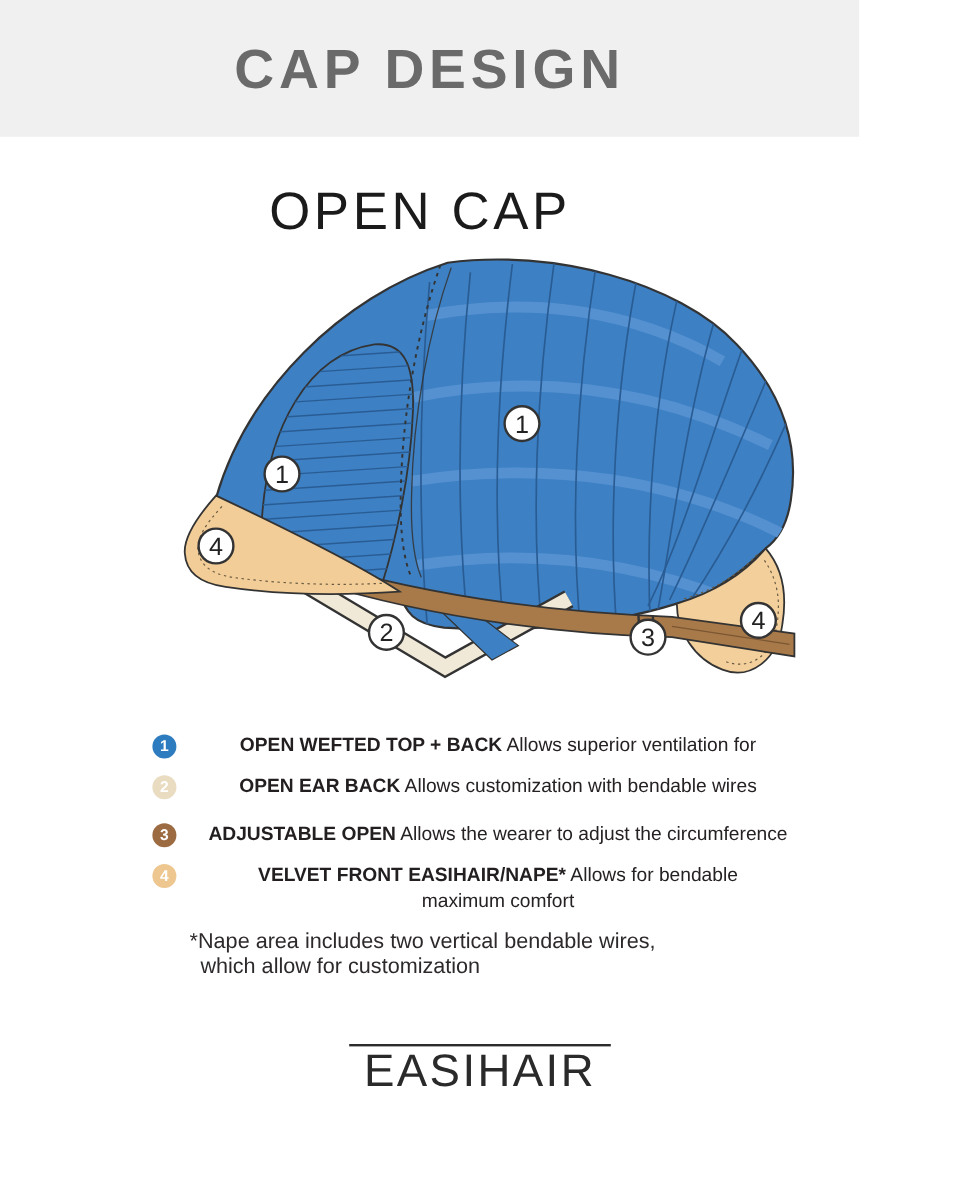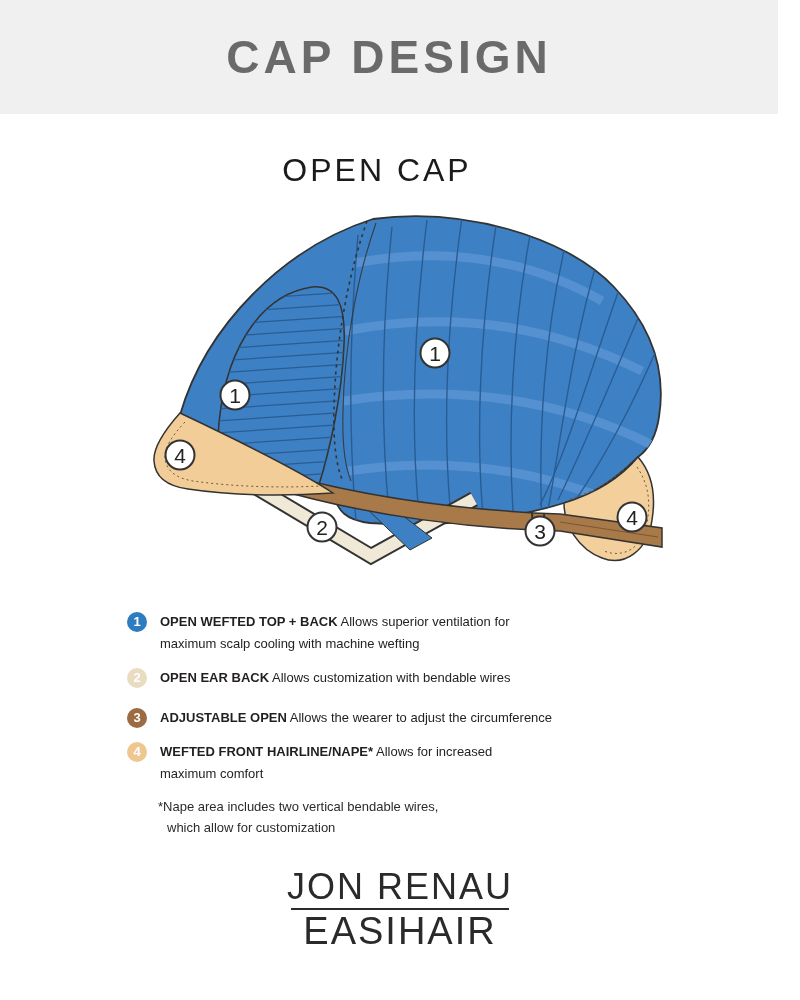--- a/index.html
+++ b/index.html
@@ -3,53 +3,53 @@
 <meta charset="utf-8">
 <style>
   html,body { margin:0; padding:0; background:#fff; }
   .page {
     position:relative; width:800px; height:1000px; overflow:hidden;
     background:#ffffff; font-family:"Liberation Sans", sans-serif;
     color:#231f20;
   }
   
   .banner {
-    position:absolute; left:0; top:0; width:778px; height:114px;
+    position:absolute; left:0; top:0; width:716px; height:114px;
     background:#f1f0f0; display:flex; align-items:center; justify-content:center;
   }
   .banner h1 {
     margin:0; font-size:46px; font-weight:bold; letter-spacing:4px; color:#6a6a6a;
   }
   
   .subtitle {
     position:absolute; left:0; top:152px; width:700px; text-align:center;
-    font-size:32px; letter-spacing:3px; color:#1b1b1b; font-weight:400;padding-left:27px;
+    font-size:44px; letter-spacing:3px; color:#1b1b1b; font-weight:400;
   }
   
   .diagram { position:absolute; left:140px; top:205px; }
   .diagram .co-num {
     font-family:"Liberation Sans", sans-serif; font-size:21px; fill:#222222;
   }
   
   .legend { position:absolute; left:127px; top:611px; width:560px; }
   .legend-row { display:flex; align-items:flex-start; }
   .legend-row.mb12 { margin-bottom:12px; }
   .legend-row.mb18 { margin-bottom:18px; }
   .bullet {
     flex:0 0 20px; width:20px; height:20px; border-radius:50%;
     color:#ffffff; font-size:13px; font-weight:bold; line-height:20px;
     text-align:center; margin-right:13px; margin-top:1px;
   }
   .legend-text {
-    margin:0; width:510px; font-size:13px; line-height:22px; color:#262223;
+    margin:0; width:510px; font-size:16px; line-height:22px; color:#262223;text-align:center;
   }
   .legend-text strong { font-weight:bold; color:#231f20; }
   .legend-text .line2 { display:block; }
   .footnote {
-    margin:11px 0 0 31px; font-size:13px; line-height:21px; color:#2e2a2b;
+    margin:11px 0 0 31px; font-size:18px; line-height:21px; color:#2e2a2b;
   }
   .footnote .fn2 { padding-left:9px;margin-top:24px; }
   
   .footer { position:absolute; left:0; top:868px; width:800px; text-align:center; }
   .brand-top { font-size:36px; letter-spacing:2px; color:#2a2a2a; line-height:38px; }
   .brand-divider { width:218px; height:2px; background:#2b2b2b; margin:2px auto 4px auto; }
   .brand-bottom { font-size:38px; letter-spacing:2px; color:#2a2a2a; line-height:34px; }
 </style>
 </head>
 <body>
@@ -153,21 +153,20 @@
     </g>
   </svg>
 
   <section class="legend">
 
     <div class="legend-row mb12">
       <span class="bullet" style="background: rgb(46, 124, 192);">1</span>
       <p class="legend-text">
         <strong>OPEN WEFTED TOP + BACK</strong>
         <span>Allows superior ventilation for</span>
-        <span class="line2">maximum scalp cooling with machine wefting</span>
       </p>
     </div>
 
     <div class="legend-row mb18">
       <span class="bullet" style="background: rgb(233, 220, 193);">2</span>
       <p class="legend-text">
         <strong>OPEN EAR BACK</strong>
         <span>Allows customization with bendable wires</span>
       </p>
     </div>
@@ -176,31 +175,30 @@
       <span class="bullet" style="background: rgb(156, 107, 66);">3</span>
       <p class="legend-text">
         <strong>ADJUSTABLE OPEN</strong>
         <span>Allows the wearer to adjust the circumference</span>
       </p>
     </div>
 
     <div class="legend-row">
       <span class="bullet" style="background: rgb(237, 199, 143);">4</span>
       <p class="legend-text">
-        <strong>WEFTED FRONT HAIRLINE/NAPE*</strong>
-        <span>Allows for increased</span>
+        <strong>VELVET FRONT EASIHAIR/NAPE*</strong>
+        <span>Allows for bendable</span>
         <span class="line2">maximum comfort</span>
       </p>
     </div>
 
     <p class="footnote">
       <span>*Nape area includes two vertical bendable wires,</span><br>
       <span class="fn2">which allow for customization</span>
     </p>
   </section>
 
   <footer class="footer">
-    <div class="brand-top">JON RENAU</div>
     <div class="brand-divider"></div>
     <div class="brand-bottom">EASIHAIR</div>
   </footer>
 
 </div>
 
 </body></html>

